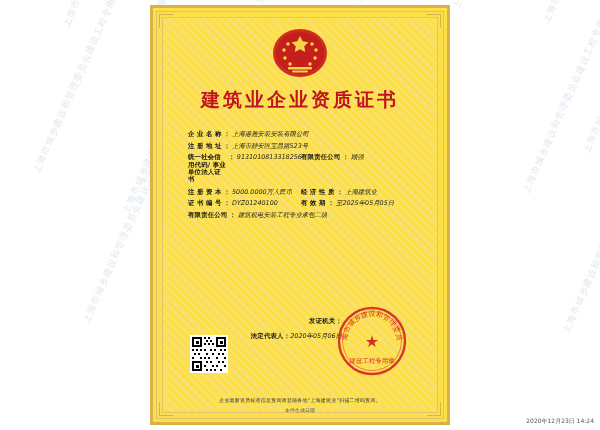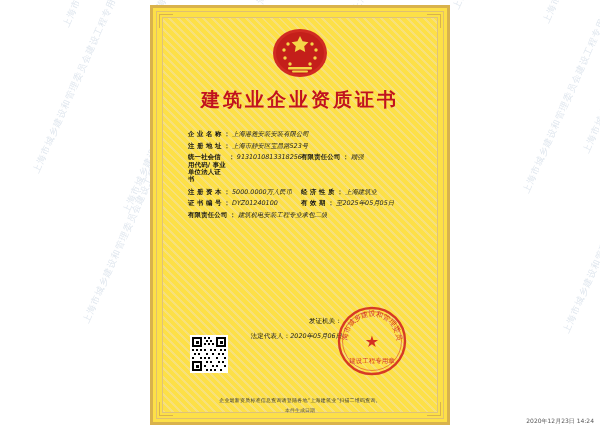--- a/index.html
+++ b/index.html
@@ -179,21 +179,21 @@
     font-family: "DejaVu Sans", sans-serif;
     text-align: right;
   }
   .issuer .irow {
     display: flex;
     justify-content: flex-end;
     align-items: center;
     margin-bottom: 6px;
     white-space: nowrap;
   }
-  .issuer .lab { font-weight: normal; }
+  .issuer .lab { font-weight: bold; }
 
   
   .cert-note {
     position: absolute;
     left: 20px;
     right: 20px;
     bottom: 22px;
     text-align: center;
     font-size: 5px;
     color: #333;

